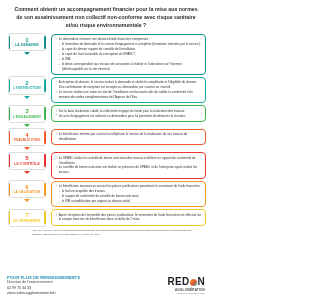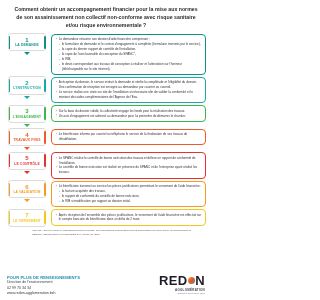--- a/index.html
+++ b/index.html
@@ -142,21 +142,21 @@
     margin-bottom: 0.8px;
   }
   .contact .line {
     font-size: 3.6px;
     line-height: 1.45;
     color: #3a3a42;
   }
 
   .logo { text-align: right; padding-bottom: 1px; }
   .logo-word {
-    font-size: 13px;
+    font-size: 10px;
     font-weight: bold;
     letter-spacing: 0.3px;
     color: #1d1d25;
     line-height: 1;
     display: flex;
     align-items: center;
     justify-content: flex-end;
   }
   .logo-o {
     display: inline-block;

